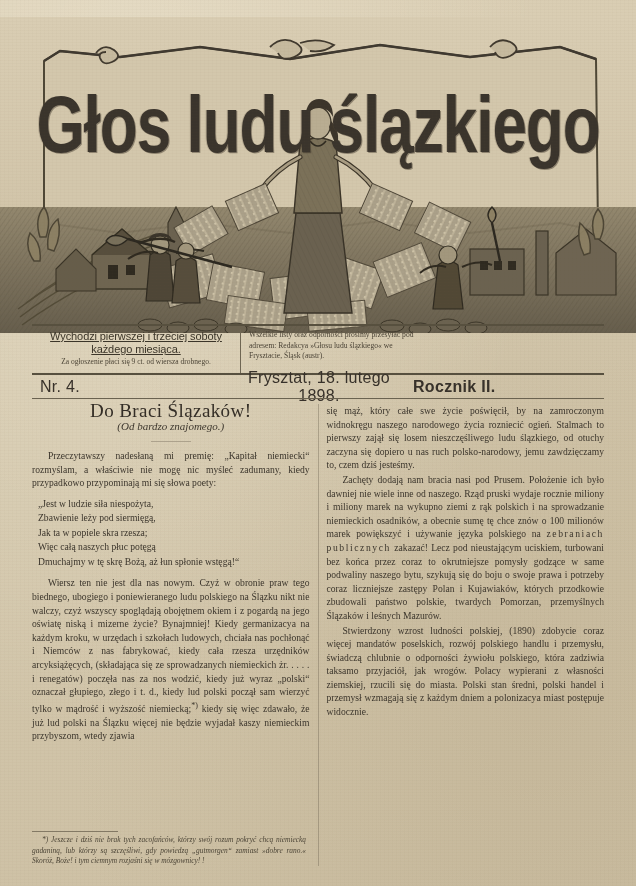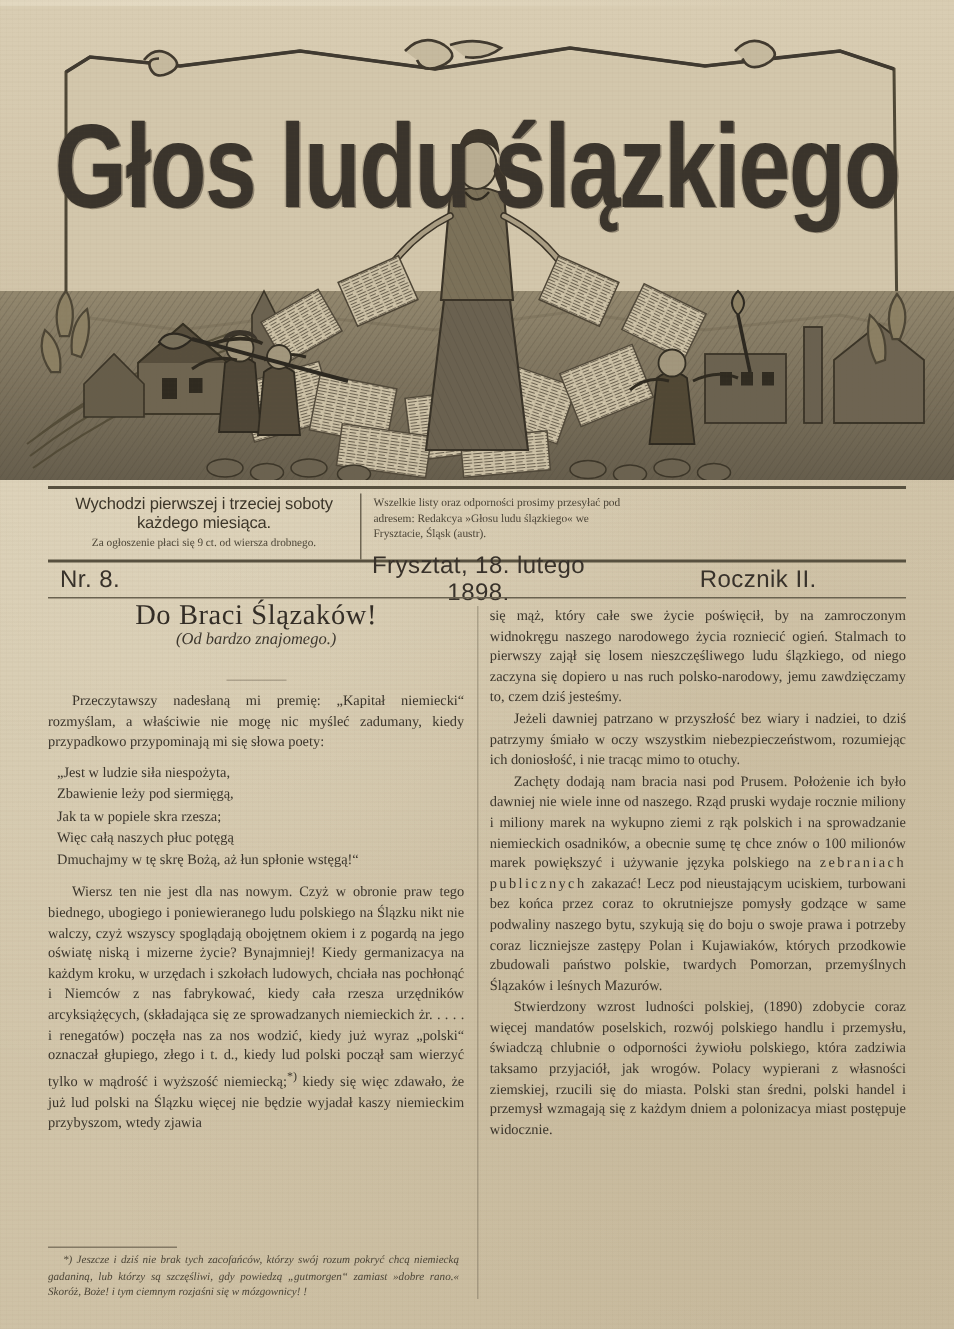--- a/index.html
+++ b/index.html
@@ -31,21 +31,21 @@
     pointer-events: none;
     opacity: .5;
     background-image:
       repeating-linear-gradient(0deg, rgba(120,100,70,.05) 0px, rgba(120,100,70,.05) 1px, rgba(0,0,0,0) 1px, rgba(0,0,0,0) 3px),
       repeating-linear-gradient(90deg, rgba(120,100,70,.04) 0px, rgba(120,100,70,.04) 1px, rgba(0,0,0,0) 1px, rgba(0,0,0,0) 4px);
   }
 
   
   .masthead {
     position: absolute;
-    left: 0; top: 4px;
+    left: 0; top: 17px;
     width: 616px; height: 316px;
   }
   .illo-svg { display:block; width: 636px; height: 316px; }
 
   .masthead-title {
     position: absolute;
     left: 0; top: 62px;
     width: 636px;
     text-align: center;
     font-family: "Liberation Sans", sans-serif;
@@ -91,21 +91,21 @@
     font-family: "Liberation Serif", serif;
     font-weight: normal; font-size: 7.5px;
   }
   .price-line {
     font-size: 8px; color: #4a4336;
     margin-top: 2px; letter-spacing: .2px;
   }
   .freq-main {
     font-family: "Liberation Sans", sans-serif;
     font-size: 11px; color: #3b3529;
-    line-height: 12.5px; letter-spacing: -.1px;
+    line-height: 12.5px; letter-spacing: -.1px; text-decoration: underline;
   }
   .freq-sub {
     font-size: 7.5px; color: #4d4638;
     line-height: 9px; margin-top: 2px;
   }
   .addr {
     font-size: 7.6px; color: #4a4336;
     line-height: 10.5px; text-align: left;
     padding-left: 2px;
   }
@@ -115,21 +115,21 @@
     position: absolute;
     left: 32px; top: 376px;
     width: 572px; height: 22px;
     display: flex; align-items: center;
     font-family: "Liberation Sans", sans-serif;
     font-size: 16px; color: #37312a;
     letter-spacing: .3px;
   }
   .issue-left { width: 185px; text-align: left; padding-left: 8px; }
   .issue-center { flex: 1; text-align: center; }
-  .issue-right { width: 185px; text-align: center; padding-right: 6px; }
+  .issue-right { width: 185px; text-align: left; padding-right: 6px; font-weight: bold; }
 
   
   .columns {
     position: absolute;
     left: 32px; top: 404px;
     width: 572px; height: 462px;
     display: flex;
   }
   .col {
     width: 282px;
@@ -148,21 +148,21 @@
     letter-spacing: .4px;
     color: #332d26;
     margin: 0 0 2px 0;
     font-weight: normal;
   }
   .art-sub {
     text-align: center;
     font-style: italic;
     font-size: 11px;
     color: #3d372e;
-    margin-bottom: 20px;
+    margin-bottom: 8px;
   }
   .divider-short {
     width: 40px; height: 1px;
     background: #5e564557;
     margin: 3px auto 7px auto;
   }
   p.para {
     margin: 0 0 1px 0;
     text-indent: 16px;
   }
@@ -385,21 +385,21 @@
     </div>
 
     <div class="infocell c3">
       <div class="addr">Wszelkie listy oraz odporności prosimy przesyłać pod adresem: Redakcya »Głosu ludu ślązkiego« we Frysztacie, Śląsk (austr).</div>
     </div>
   </div>
 
   <div class="rule-thick" style="top:373px;"></div>
 
   <div class="issueline">
-    <div class="issue-left">Nr. 8.</div>
+    <div class="issue-left">Nr. 4.</div>
     <div class="issue-center">Frysztat, 18. lutego 1898.</div>
     <div class="issue-right">Rocznik II.</div>
   </div>
 
   <div class="rule-thin" style="top:398px;"></div>
 
   <div class="columns">
 
     <div class="col left">
       <h1 class="art-title">Do Braci Ślązaków!</h1>
@@ -418,21 +418,20 @@
 
       <p class="para"><span>Wiersz ten nie jest dla nas nowym. Czyż w obronie praw tego biednego, ubogiego i poniewieranego ludu polskiego na Ślązku nikt nie walczy, czyż wszyscy spoglądają obojętnem okiem i z pogardą na jego oświatę niską i mizerne życie? Bynajmniej! Kiedy germanizacya na każdym kroku, w urzędach i szkołach ludowych, chciała nas pochłonąć i Niemców z nas fabrykować, kiedy cała rzesza urzędników arcyksiążęcych, (składająca się ze sprowadzanych niemieckich żr. . . . . i renegatów) poczęła nas za nos wodzić, kiedy już wyraz „polski“ oznaczał głupiego, złego i t. d., kiedy lud polski począł sam wierzyć tylko w mądrość i wyższość niemiecką;</span><sup>*)</sup><span> kiedy się więc zdawało, że już lud polski na Ślązku więcej nie będzie wyjadał kaszy niemieckim przybyszom, wtedy zjawia</span></p>
 
       <div class="footnote-wrap">
         <div class="footnote-rule"></div>
         <div class="footnote">*) Jeszcze i dziś nie brak tych zacofańców, którzy swój rozum pokryć chcą niemiecką gadaniną, lub którzy są szczęśliwi, gdy powiedzą „gutmorgen“ zamiast »dobre rano.« Skoróż, Boże! i tym ciemnym rozjaśni się w mózgownicy! !</div>
       </div>
     </div>
 
     <div class="col right">
-      <p class="para" style="text-indent:0;">się mąż, który całe swe życie poświęcił, by na zamroczonym widnokręgu naszego narodowego życia rozniecić ogień. Stalmach to pierwszy zajął się losem nieszczęśliwego ludu ślązkiego, od niego zaczyna się dopiero u nas ruch polsko-narodowy, jemu zawdzięczamy to, czem dziś jesteśmy.</p>
-      <p class="para">Jeżeli dawniej patrzano w przyszłość bez wiary i nadziei, to dziś patrzymy śmiało w oczy wszystkim niebezpieczeństwom, rozumiejąc ich doniosłość, i nie tracąc mimo to otuchy.</p>
+      <p class="para" style="text-indent:0;">się mąż, który całe swe życie poświęcił, by na zamroczonym widnokręgu naszego narodowego życia rozniecić ogień. Stalmach to pierwszy zajął się losem nieszczęśliwego ludu ślązkiego, od otuchy zaczyna się dopiero u nas ruch polsko-narodowy, jemu zawdzięczamy to, czem dziś jesteśmy.</p>
       <p class="para"><span>Zachęty dodają nam bracia nasi pod Prusem. Położenie ich było dawniej nie wiele inne od naszego. Rząd pruski wydaje rocznie miliony i miliony marek na wykupno ziemi z rąk polskich i na sprowadzanie niemieckich osadników, a obecnie sumę tę chce znów o 100 milionów marek powiększyć i używanie języka polskiego na </span><span class="spaced">zebraniach publicznych</span><span> zakazać! Lecz pod nieustającym uciskiem, turbowani bez końca przez coraz to okrutniejsze pomysły godzące w same podwaliny naszego bytu, szykują się do boju o swoje prawa i potrzeby coraz liczniejsze zastępy Polan i Kujawiaków, których przodkowie zbudowali państwo polskie, twardych Pomorzan, przemyślnych Ślązaków i leśnych Mazurów.</span></p>
       <p class="para">Stwierdzony wzrost ludności polskiej, (1890) zdobycie coraz więcej mandatów poselskich, rozwój polskiego handlu i przemysłu, świadczą chlubnie o odporności żywiołu polskiego, która zadziwia taksamo przyjaciół, jak wrogów. Polacy wypierani z własności ziemskiej, rzucili się do miasta. Polski stan średni, polski handel i przemysł wzmagają się z każdym dniem a polonizacya miast postępuje widocznie.</p>
     </div>
   </div>
 
   <div class="grain"></div>
 </div>
 
 </body></html>

